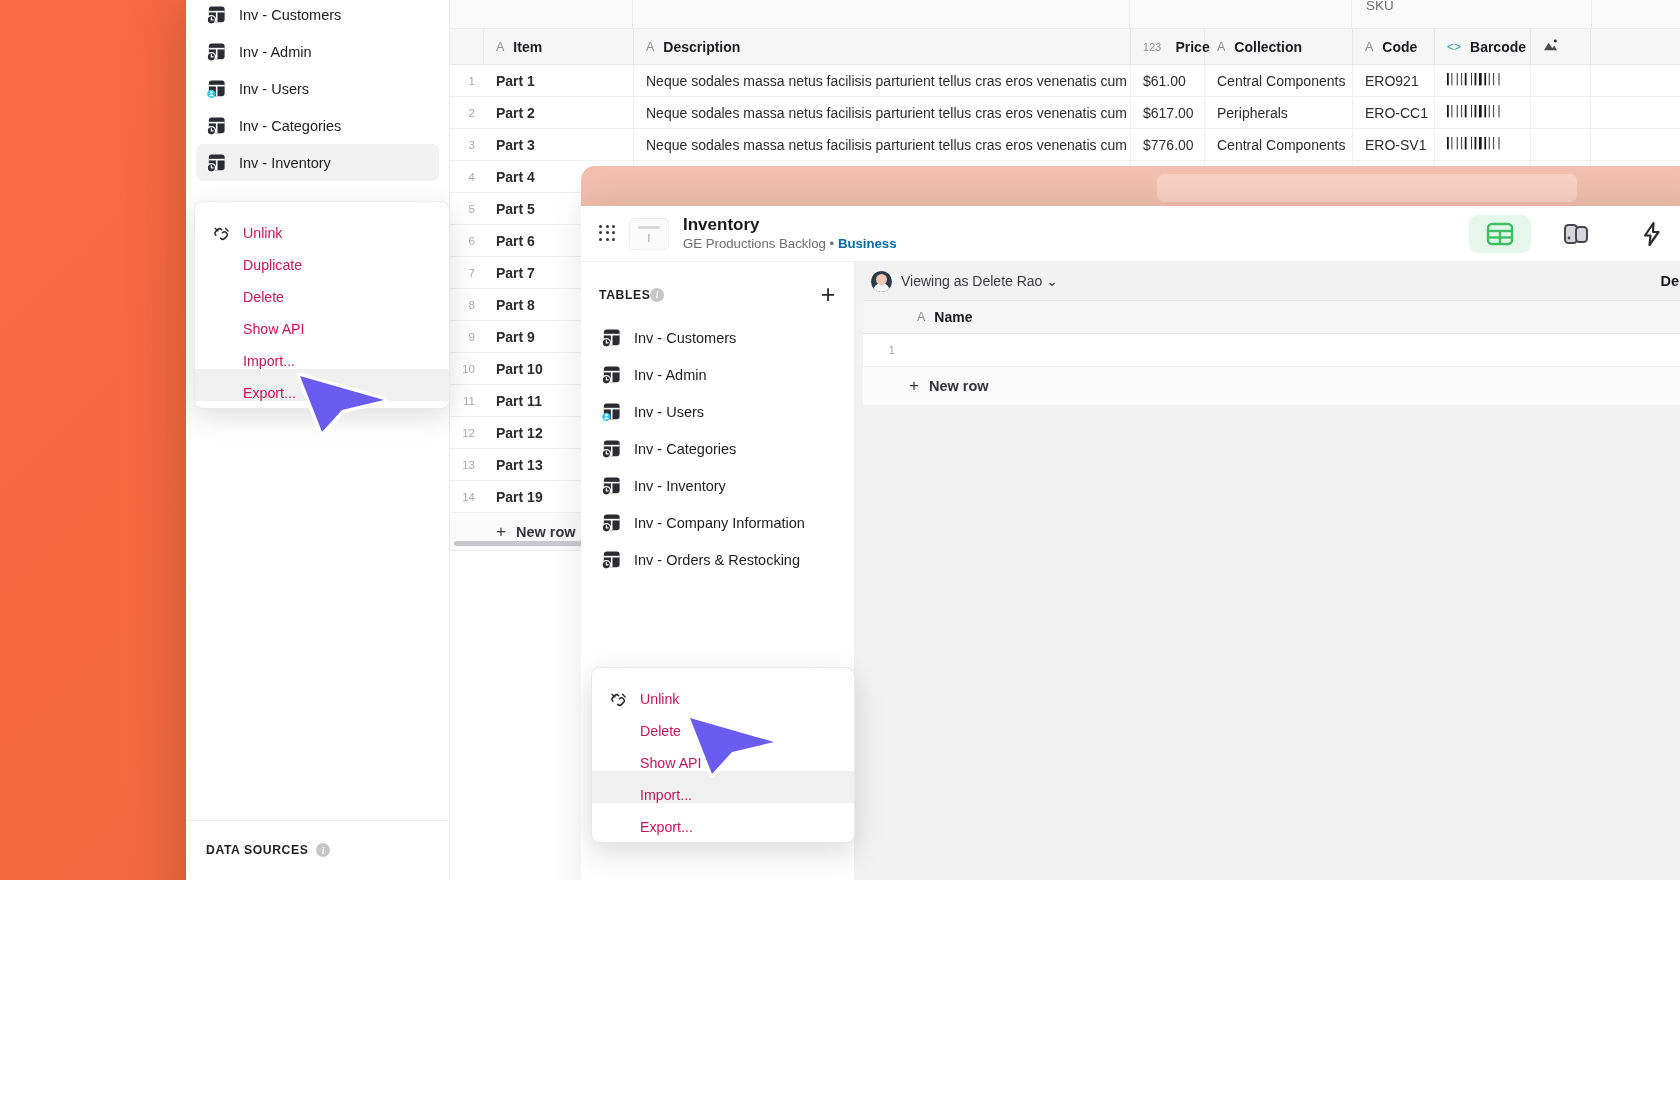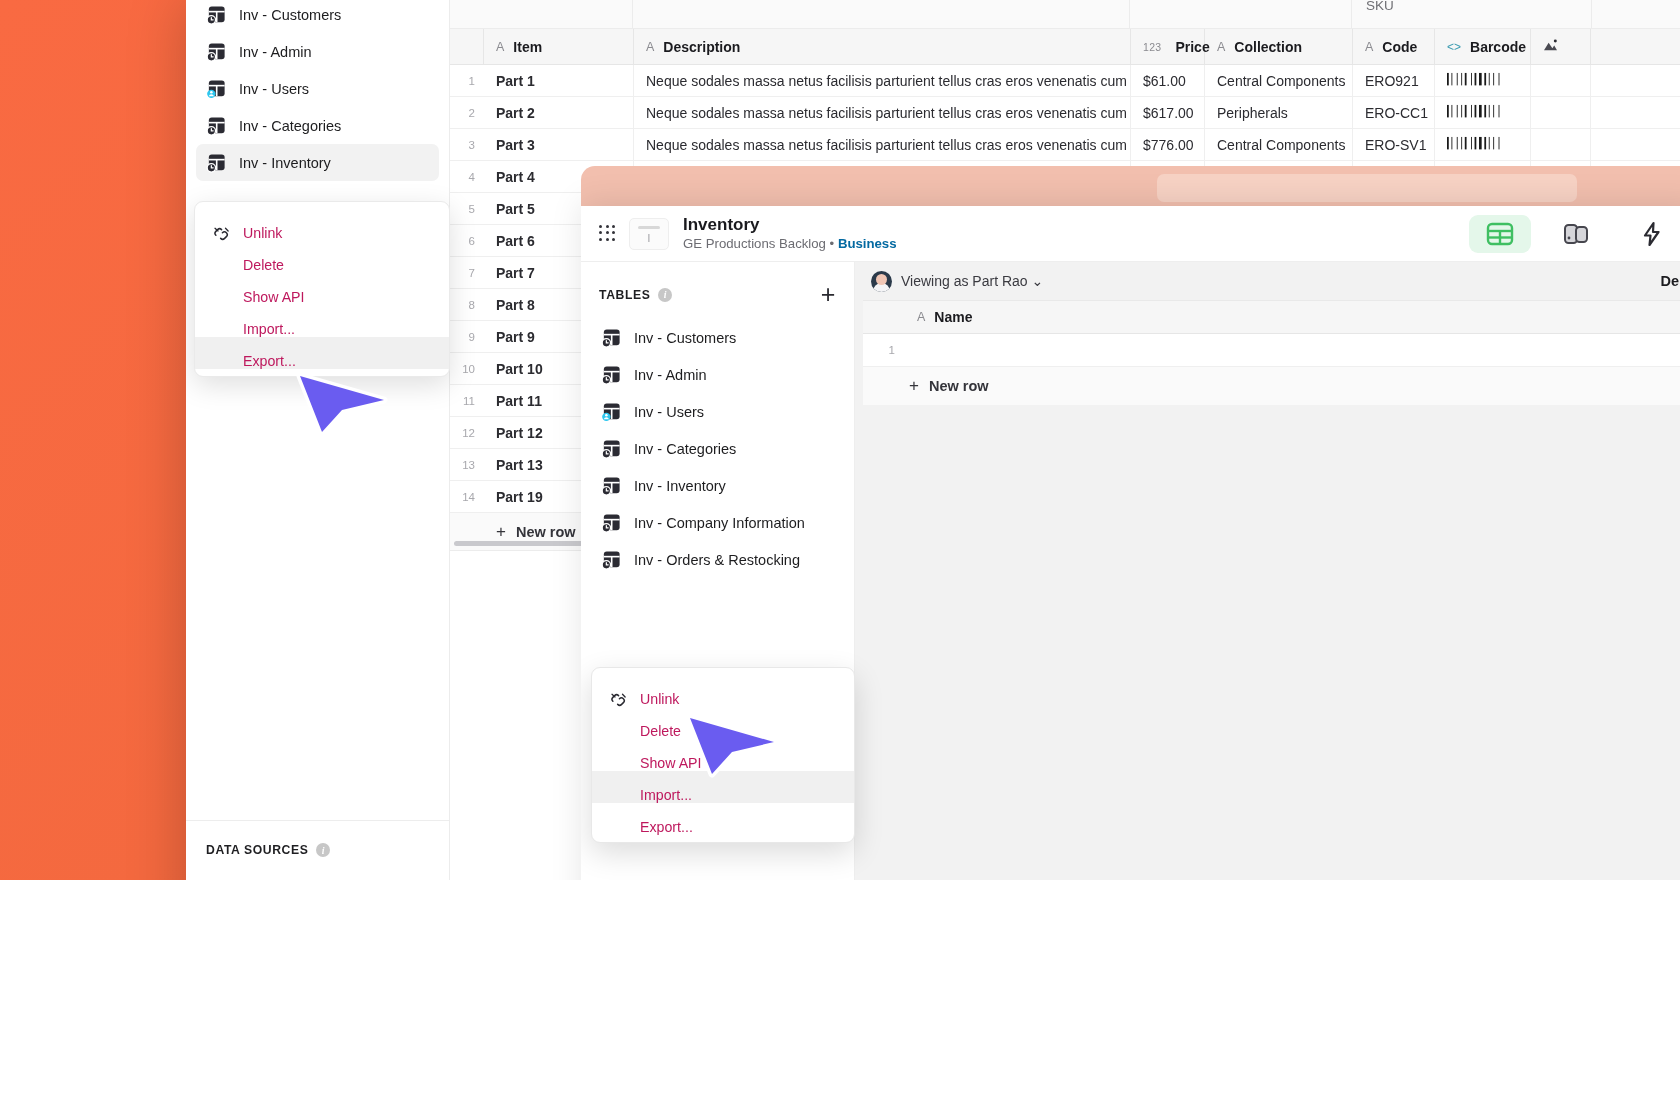--- a/index.html
+++ b/index.html
@@ -181,21 +181,21 @@
     background: transparent;
   }
   .view-btn.active { background: #e4f7ea; }
 
   #fg-body { display:flex; height: calc(920px - 56px); }
   #fg-sidebar {
     width: 274px; flex: 0 0 274px; background: #fff;
     border-right: 1px solid #eeeeee; position: relative; padding-top: 10px;
   }
   .sec-head {
-    display:flex; align-items:center; gap: 8px;
+    display:flex; align-items:center; gap: 0;
     padding: 10px 18px 12px 18px;
     font-size: 12.2px; font-weight: 700; letter-spacing: .6px; color: #1f1f22;
   }
   .plus-btn {
     margin-left:auto; font-size: 25px; color: #2a2a30; line-height: 1;
     cursor:pointer; font-weight: 300;
   }
   #fg-ctx {
     position: absolute; left: 10px; top: 405px;
     width: 264px; background: #fff;
@@ -314,20 +314,23 @@
           <div class="ctx-item">
             <span class="ctx-ico">
               <svg width="18" height="14" viewBox="0 0 20 16">
                 <path d="M3 9.5a3.2 3.2 0 0 1 0-4.5l2-2a3.2 3.2 0 0 1 4.5 0" fill="none" stroke="#2b2b32" stroke-width="1.7" stroke-linecap="round"></path>
                 <path d="M10.5 6.5a3.2 3.2 0 0 1 4.5 0 3.2 3.2 0 0 1 0 4.5l-2 2a3.2 3.2 0 0 1-4.5 0" fill="none" stroke="#2b2b32" stroke-width="1.7" stroke-linecap="round"></path>
                 <line x1="2" y1="1.5" x2="5.5" y2="4.5" stroke="#2b2b32" stroke-width="1.5" stroke-linecap="round"></line>
                 <line x1="14" y1="1.5" x2="17" y2="4.5" stroke="#2b2b32" stroke-width="1.5" stroke-linecap="round"></line>
               </svg>
             </span>
             <span class="ctx-lbl">Unlink</span>
+          </div>
+          <div class="ctx-item no-ico">
+            <span class="ctx-lbl">Duplicate</span>
           </div>
           <div class="ctx-item no-ico">
             <span class="ctx-lbl">Delete</span>
           </div>
           <div class="ctx-item no-ico">
             <span class="ctx-lbl">Show API</span>
           </div>
           <div class="ctx-item no-ico">
             <span class="ctx-lbl">Import...</span>
           </div>
@@ -768,21 +771,21 @@
           </div>
       </div>
 
       <div id="fg-main">
         <div class="viewing-bar">
           <span class="avatar">
               <span class="body"></span>
               <span class="face"></span>
             </span>
           <span>
-            <span>Viewing as Part Rao</span>
+            <span>Viewing as Delete Rao</span>
             <span>⌄</span>
           </span>
           <span class="del-label">Del</span>
         </div>
 
         <div class="fg-table">
           <div class="fg-hdr">
             <div class="fg-cell" style="width:42px;flex:0 0 42px"></div>
             <div class="fg-cell" style="flex:1">
               <span class="type-ico">A</span>

